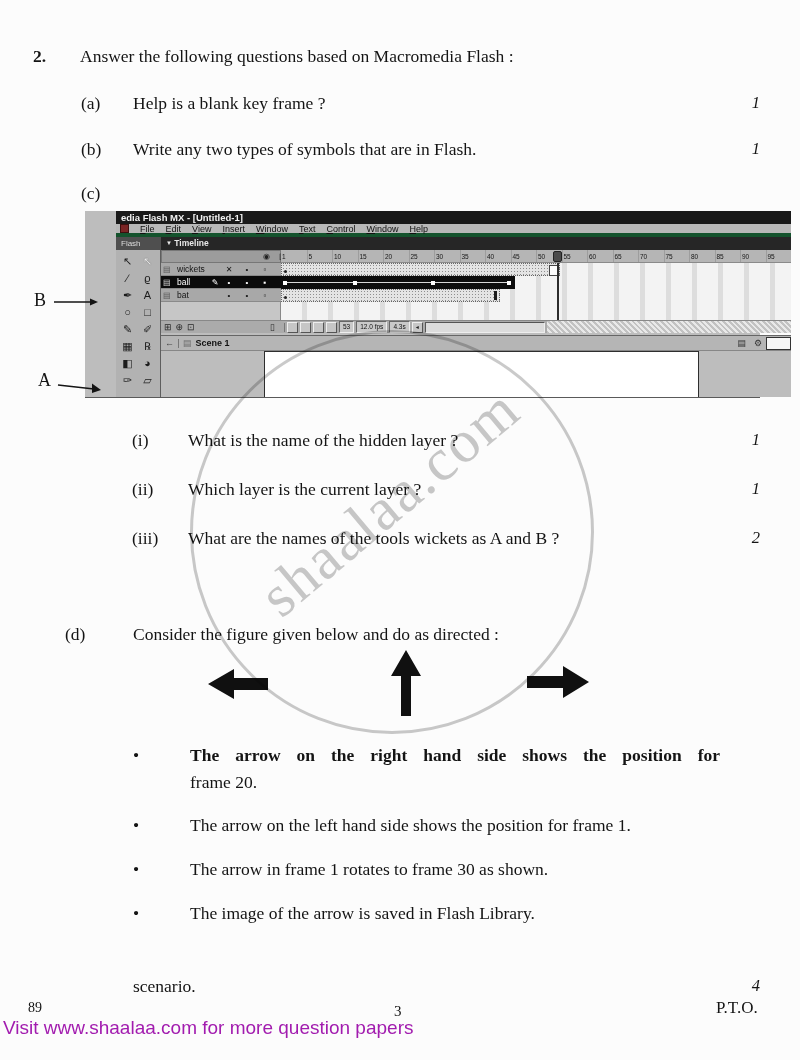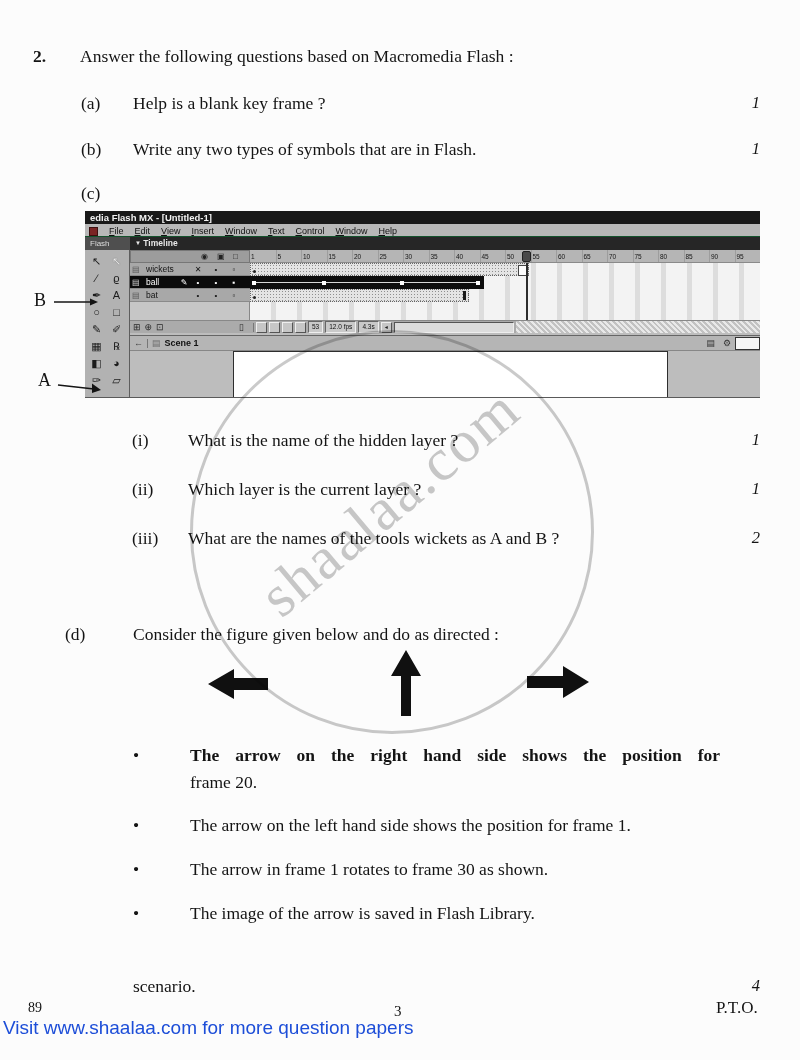--- a/index.html
+++ b/index.html
@@ -11,25 +11,25 @@
   .just{white-space:normal;text-align:justify;text-align-last:justify;font-weight:bold;}
   
   .wm-ring{position:absolute;left:190px;top:330px;width:398px;height:398px;border:3px solid rgba(158,158,158,.55);
            border-radius:50%;mix-blend-mode:multiply;pointer-events:none;z-index:9;}
   .wm-text{position:absolute;left:162px;top:468px;width:456px;text-align:center;font-size:60px;letter-spacing:2px;
            color:rgba(148,148,148,.5);transform:rotate(-40deg);mix-blend-mode:multiply;pointer-events:none;z-index:9;
            font-family:"Liberation Serif",serif;}
   
   .shot{position:absolute;left:85px;top:211px;width:675px;height:186px;background:#bdbdbd;
         font-family:"Liberation Sans",sans-serif;border-bottom:1px solid #5a5a5a;z-index:1;}
-  .abs{position:absolute;box-sizing:border-box;}
+  .abs{position:absolute;box-sizing:border-box;margin-left:31px;}
   .titlebar{left:0;top:0;width:675px;height:13px;background:#191919;color:#f2f2f2;font-size:9.5px;font-weight:bold;
             line-height:13px;padding-left:5px;}
-  .menubar{left:0;top:13px;width:675px;height:13px;background:#b8b8b8;display:flex;align-items:flex-end;gap:11px;
-           padding-left:4px;font-size:9px;color:#111;border-bottom:1px solid #14532d;}
+  .menubar{left:0;top:13px;width:675px;height:13px;background:#b8b8b8;display:flex;align-items:flex-start;gap:11px;
+           padding-left:4px;font-size:9px;color:#111;border-bottom:4px solid #14532d;}
   .appicon{width:7px;height:7px;background:#7a2424;border:1px solid #3c0f0f;flex:none;}
   .menu-item{display:inline-block;}
   .menu-item::first-letter{text-decoration:underline;}
   .toolshdr{left:0;top:26px;width:45px;height:13px;background:#4f4f4f;color:#ddd;font-size:8px;line-height:13px;padding-left:5px;}
   .tlhdr{left:45px;top:26px;width:630px;height:13px;background:#262626;color:#e8e8e8;font-size:8.5px;font-weight:bold;
          line-height:13px;padding-left:5px;}
   .toolspanel{left:0;top:39px;width:45px;height:147px;background:#b2b2b2;border-right:1px solid #5e5e5e;}
   .tool{position:absolute;width:17px;height:15px;font-size:11px;line-height:15px;text-align:center;color:#1c1c1c;}
   .tool-light{color:#ededed;text-shadow:0 0 1px #444;}
   .lchdr{left:45px;top:39px;width:120px;height:13px;background:#9c9c9c;border:1px solid #777;
@@ -71,21 +71,21 @@
             border-bottom:1px solid #878787;display:flex;align-items:center;font-size:9px;color:#2a2a2a;padding-left:4px;}
   .scenebar .sname{font-weight:bold;color:#111;margin-left:4px;}
   .scenebar .zbox{width:23px;height:11px;background:#f6f6f6;border:1px solid #333;margin-left:4px;flex:none;}
   .stage-left{left:45px;top:140px;width:103px;height:46px;background:#bdbdbd;}
   .stage{left:148px;top:140px;width:435px;height:46px;background:#fff;border:1px solid #2e2e2e;border-bottom:none;}
   .stage-right{left:583px;top:140px;width:92px;height:46px;background:#bdbdbd;}
   .callout{position:absolute;left:28px;top:282px;width:112px;height:118px;z-index:3;}
   .cl-label{position:absolute;font-size:18px;font-family:"Liberation Serif",serif;z-index:4;}
   .figsvg{position:absolute;z-index:2;}
   .bullet-dot{position:absolute;left:133px;font-size:17.5px;}
-  .footer-visit{position:absolute;left:3px;top:1017px;font-family:"Liberation Sans",sans-serif;font-size:19px;color:#1d4ed8;white-space:nowrap;}
+  .footer-visit{position:absolute;left:3px;top:1017px;font-family:"Liberation Sans",sans-serif;font-size:19px;color:#a21caf;white-space:nowrap;}
 </style>
 </head>
 <body>
 
 <div class="page">
 
   <div class="wm-ring"></div>
   <div class="wm-text">shaalaa.com</div>
 
   <span class="t bold" style="left:33px;top:46px">2.</span>

